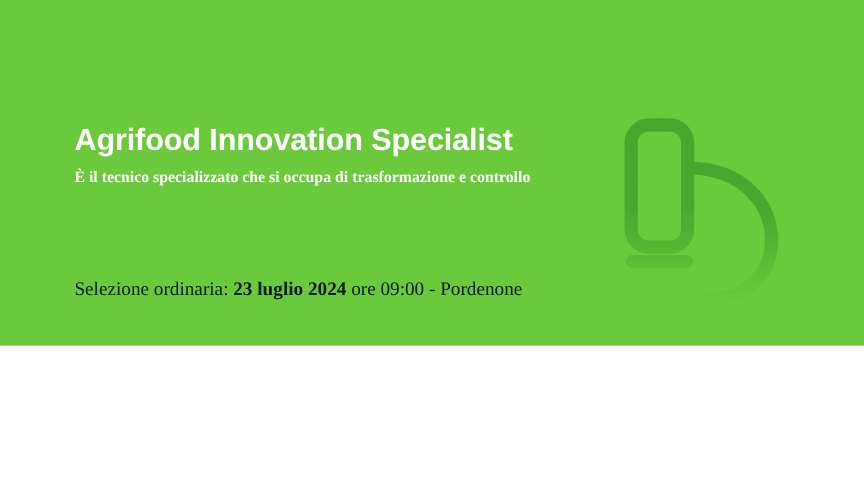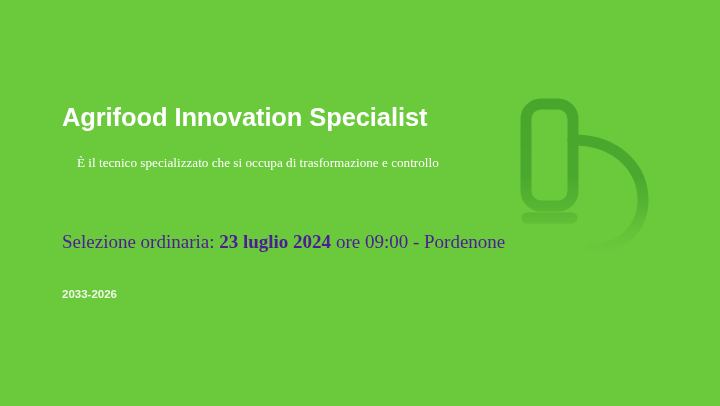--- a/index.html
+++ b/index.html
@@ -10,21 +10,21 @@
   body {
     width: 720px;
     height: 406px;
     overflow: hidden;
     font-family: "Liberation Sans", sans-serif;
   }
 
   #card {
     position: relative;
     width: 720px;
-    height: 406px;
+    height: 288px;
     background: #6bc93c;
     overflow: hidden;
   }
 
   
   #icon-layer {
     position: absolute;
     left: 486px;
     top: 78px;
     width: 190px;
@@ -57,42 +57,43 @@
     color: #ffffff;
     letter-spacing: -0.1px;
     white-space: nowrap;
   }
 
   .description {
     position: absolute;
     top: 139px;
     left: 0;
     width: 370px;
-    margin: 15px;
+    margin: 0;
     font-family: "Liberation Serif", serif;
     font-size: 13.2px;
     line-height: 18px;
     color: #ffffff;
+    font-weight: bold;
   }
   .description .line {
     display: block;
     white-space: nowrap;
   }
 
   .dates {
     position: absolute;
     top: 233px;
     left: 0;
     width: 400px;
   }
   .date-row {
     font-family: "Liberation Serif", serif;
-    font-size: 19px;
+    font-size: 16px;
     line-height: 18px;
-    color: #4c1d95;
+    color: #0f172a;
     white-space: nowrap;
   }
   .date-row .strong {
     font-weight: bold;
   }
 
   .footer {
     position: absolute;
     top: 287px;
     left: 0;

